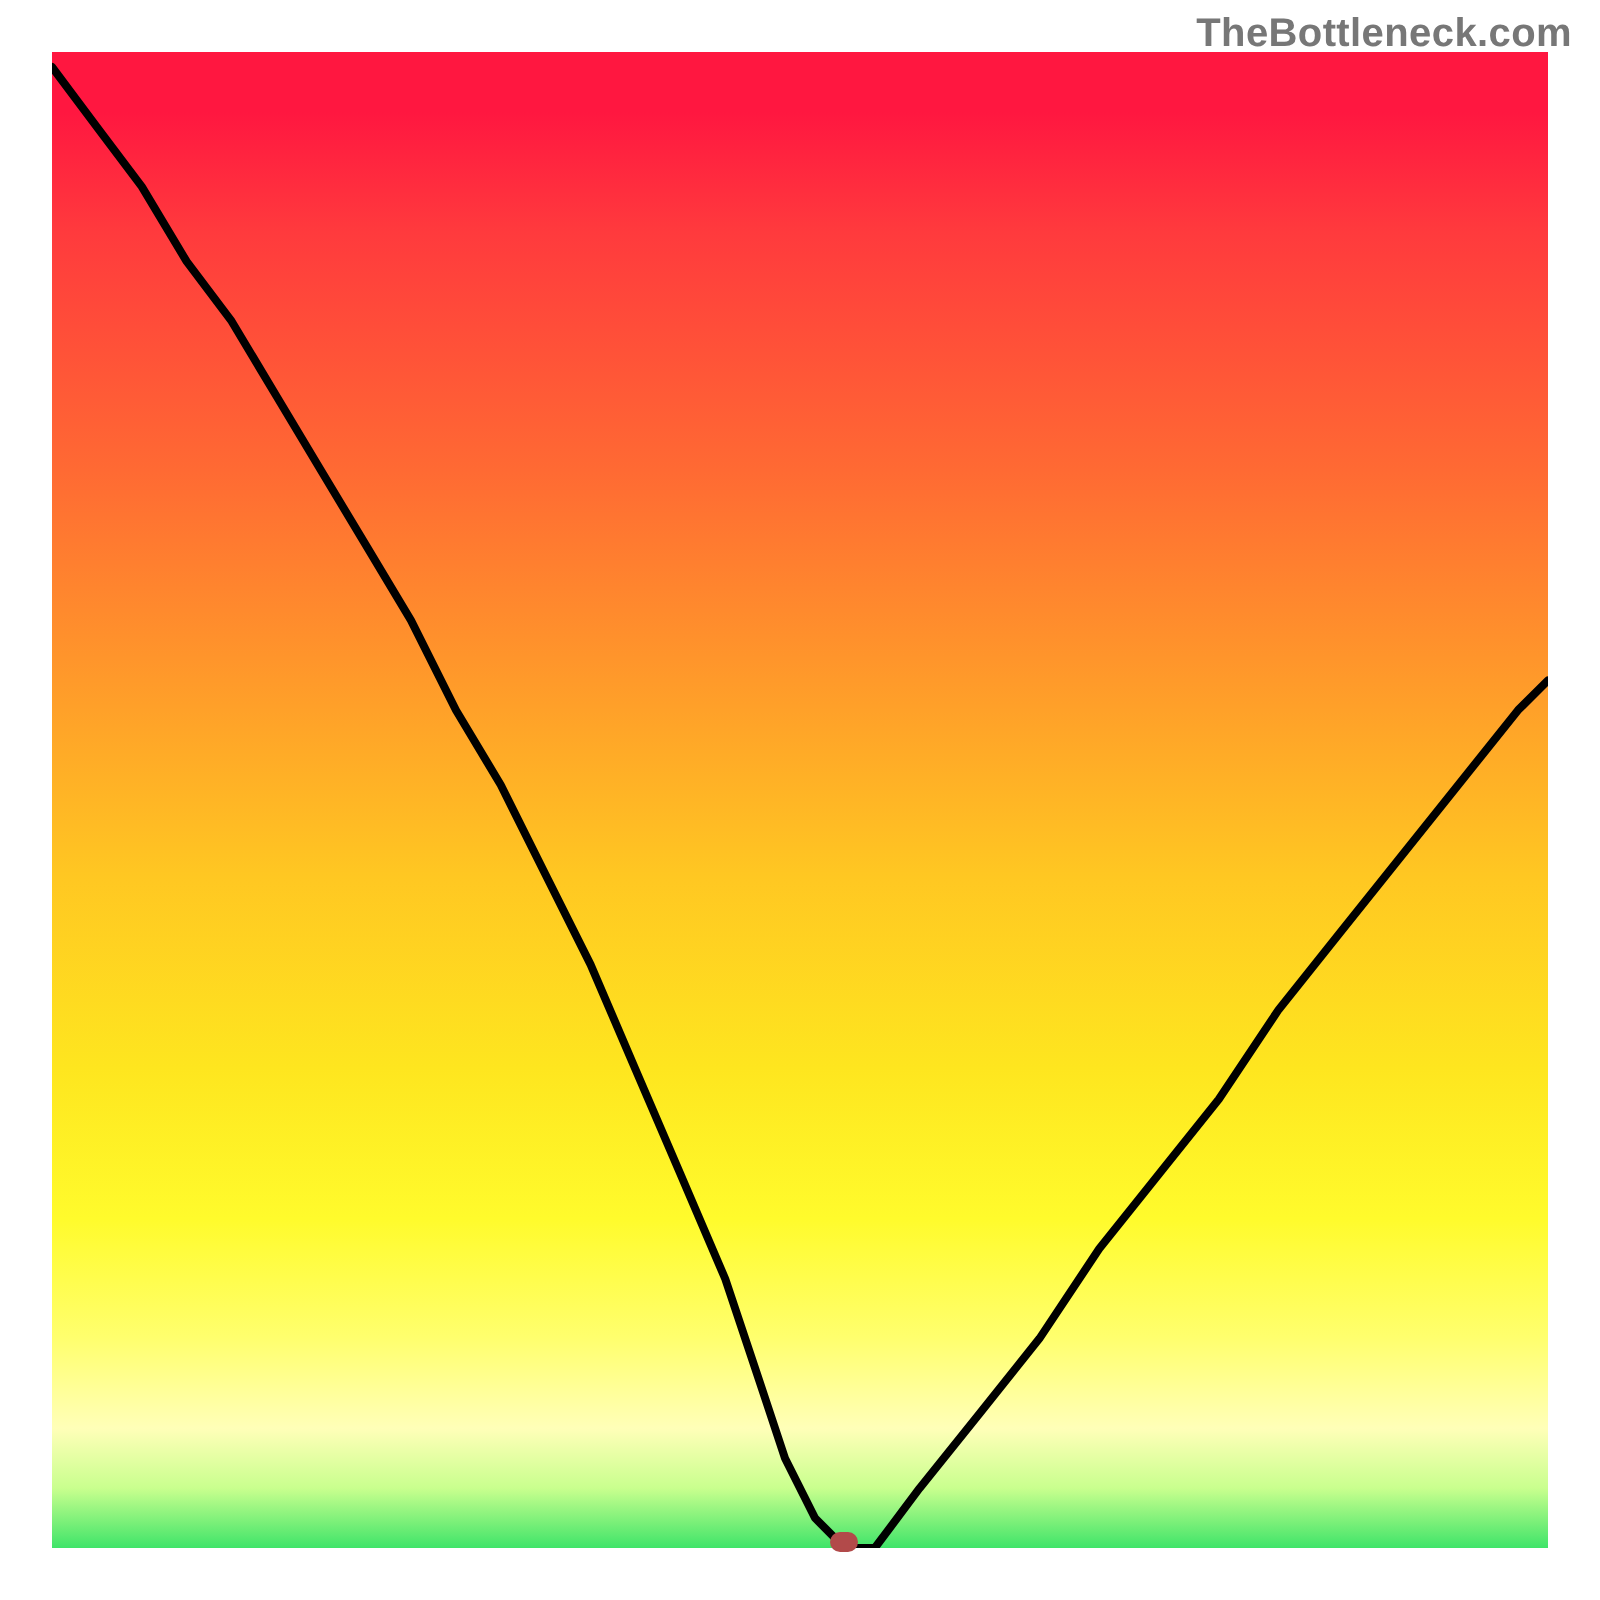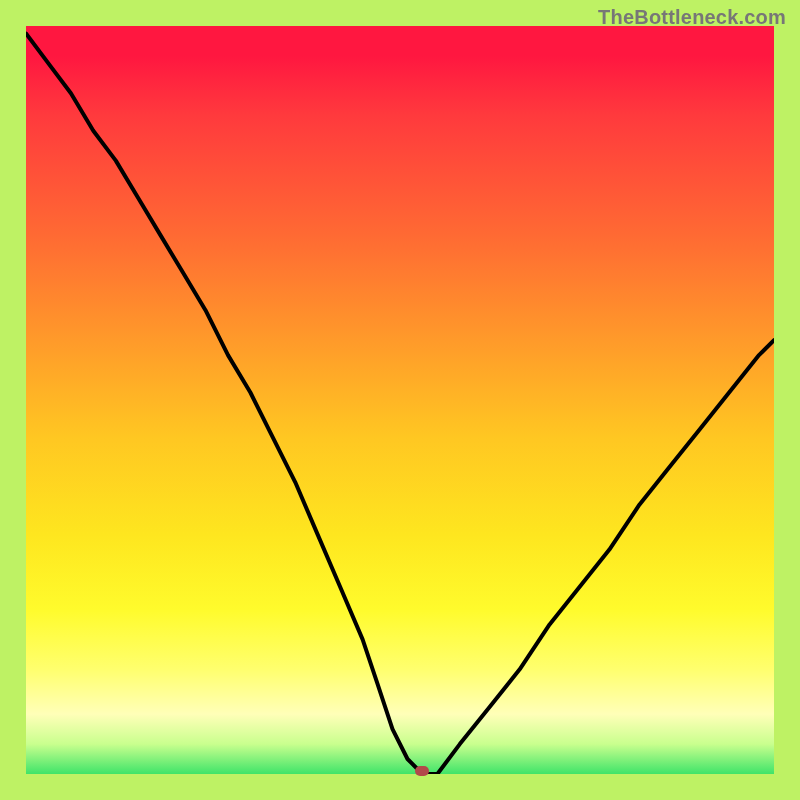--- a/index.html
+++ b/index.html
@@ -8,21 +8,21 @@
     width: 800px;
     height: 800px;
     overflow: hidden;
     background: #000;
     font-family: Arial, Helvetica, sans-serif;
   }
   .frame {
     position: relative;
     width: 800px;
     height: 800px;
-    background: #bef264;
+    background: #ffffff;
   }
   .watermark {
     position: absolute;
     top: 6px;
     right: 14px;
     color: #777;
     font-size: 20px;
     font-weight: 600;
     letter-spacing: 0.2px;
     z-index: 3;

